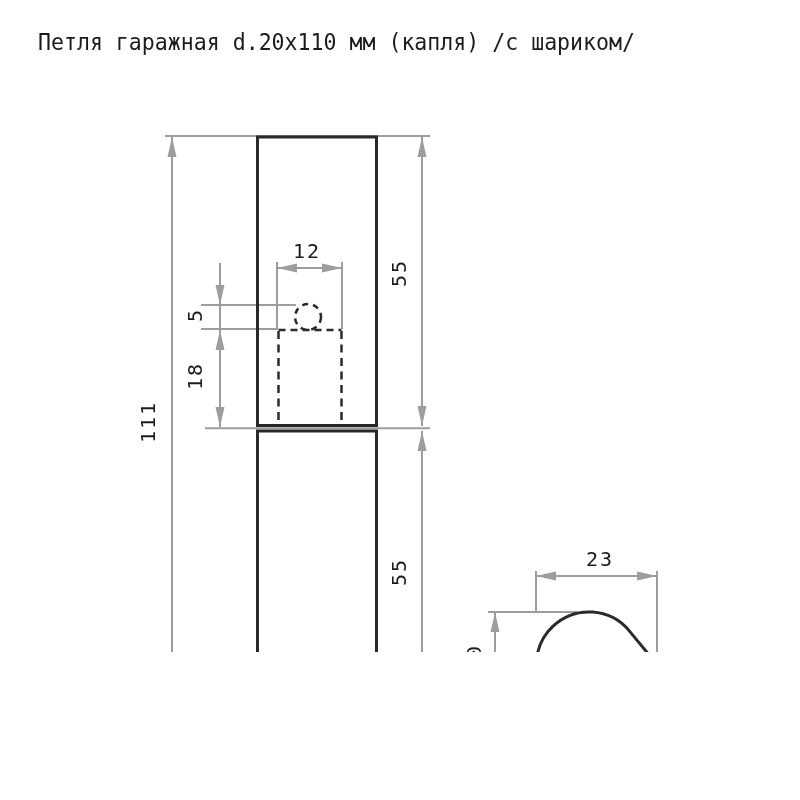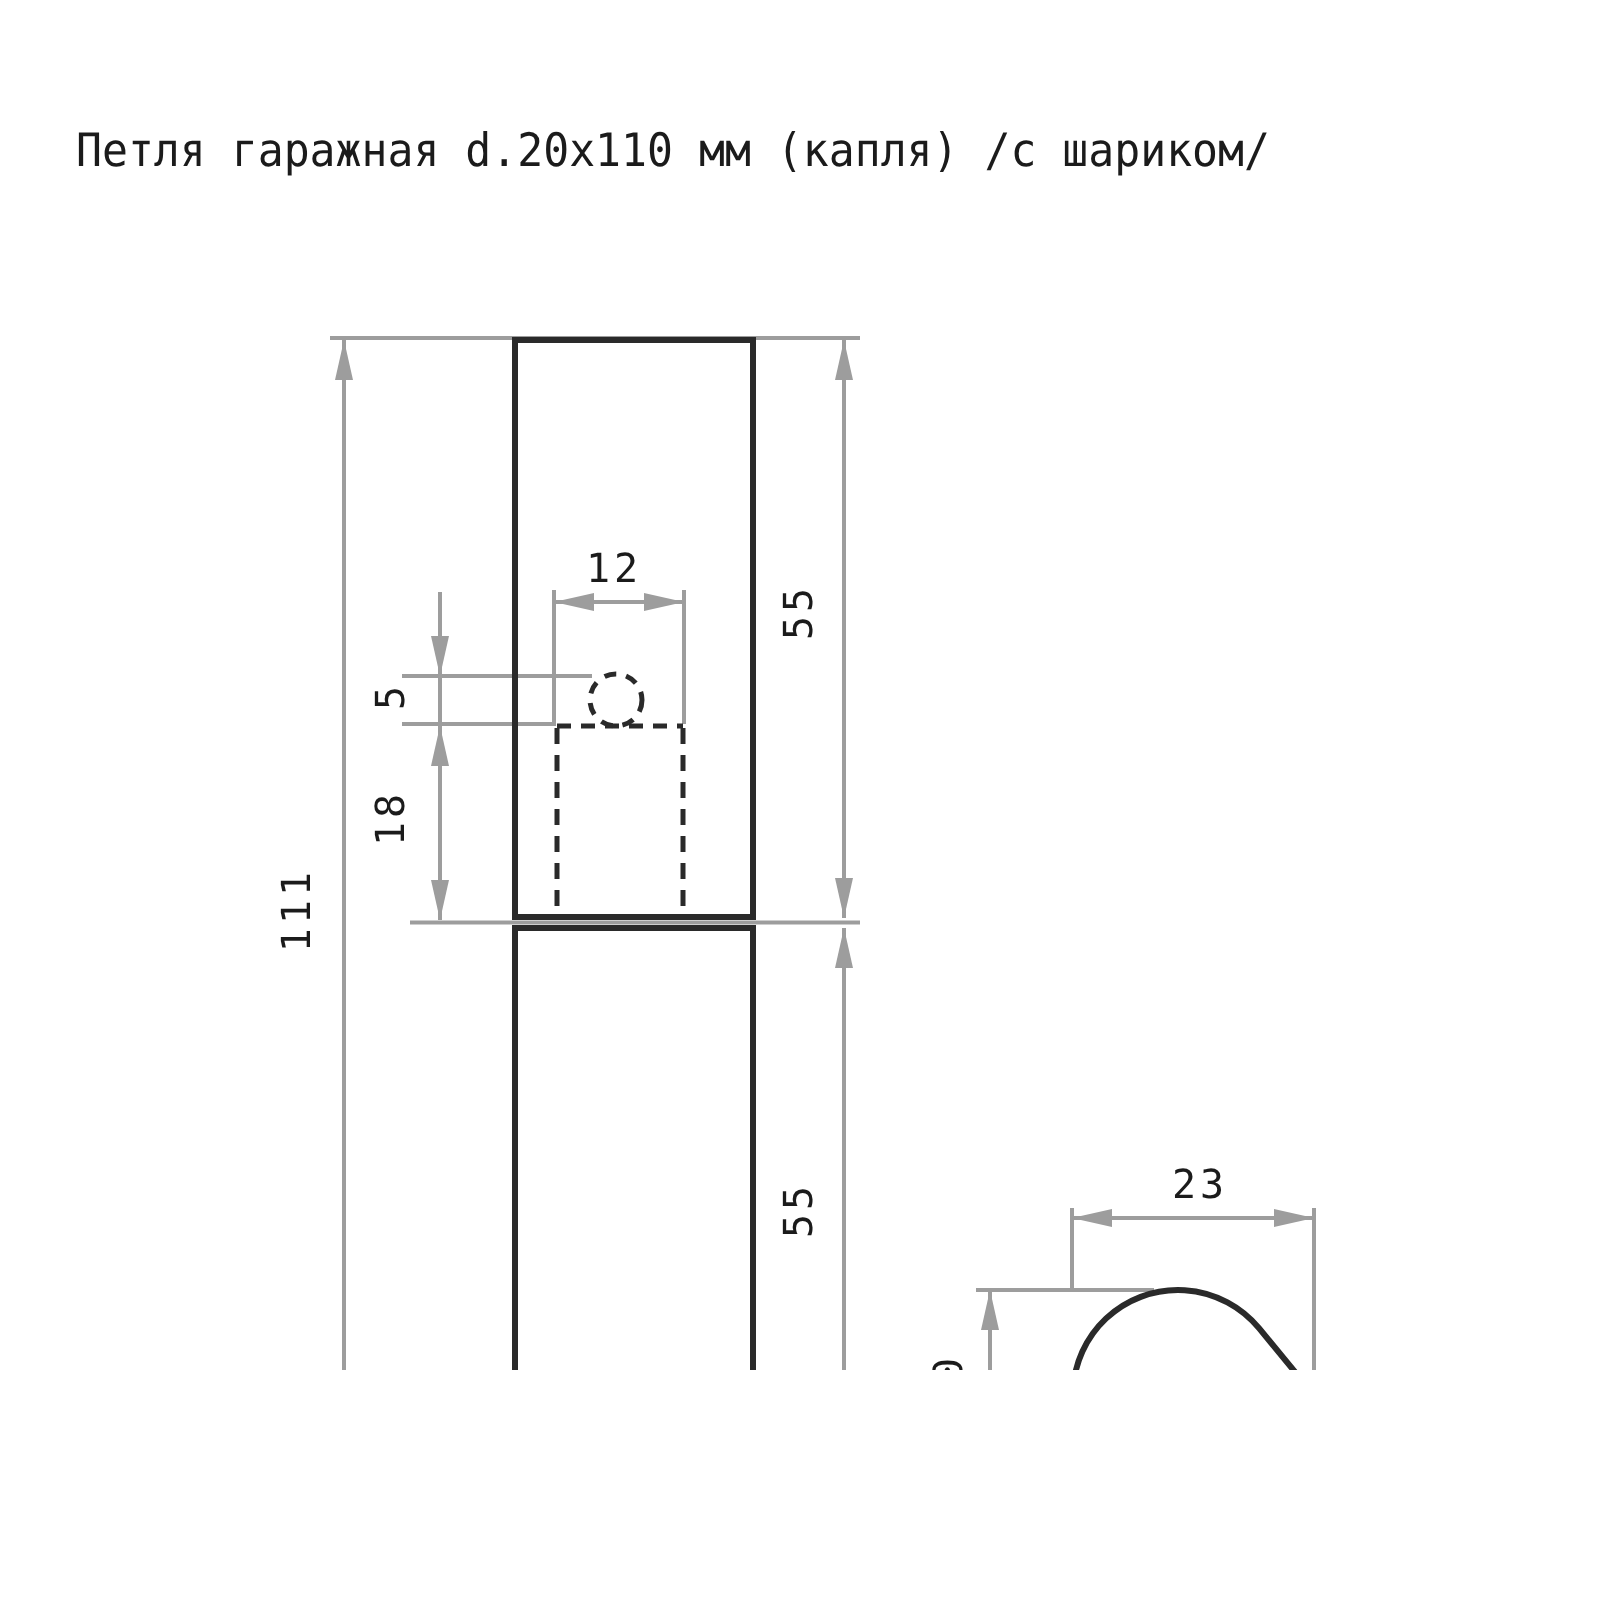--- a/index.html
+++ b/index.html
@@ -1,16 +1,16 @@
 <!DOCTYPE html>
 <html style="--c-bg: #ffffff; --c-outline: #2a2a2a; --c-dim: #9d9d9d; --c-text: #1b1b1b;"><head>
 <meta charset="utf-8">
 <style>
   html,body{margin:0;padding:0;background:#ffffff;}
-  .stage{position:relative;width:800px;height:652px;background:var(--c-bg,#fff);overflow:hidden;margin-top:33px;}
+  .stage{position:relative;width:800px;height:652px;background:var(--c-bg,#fff);overflow:hidden;}
   svg{display:block;}
   
   .ol{stroke:var(--c-outline,#2a2a2a);fill:none;stroke-width:3;}
   .ol-thin{stroke:var(--c-outline,#2a2a2a);fill:none;stroke-width:2.5;}
   .dash-v{stroke-dasharray:8 5.5;}
   .dash-h{stroke-dasharray:7 5;}
   .dash-c{stroke-dasharray:6 5;}
   
   .dm{stroke:var(--c-dim,#9d9d9d);fill:none;stroke-width:2;}
   .ar{fill:var(--c-dim,#9d9d9d);stroke:none;}

